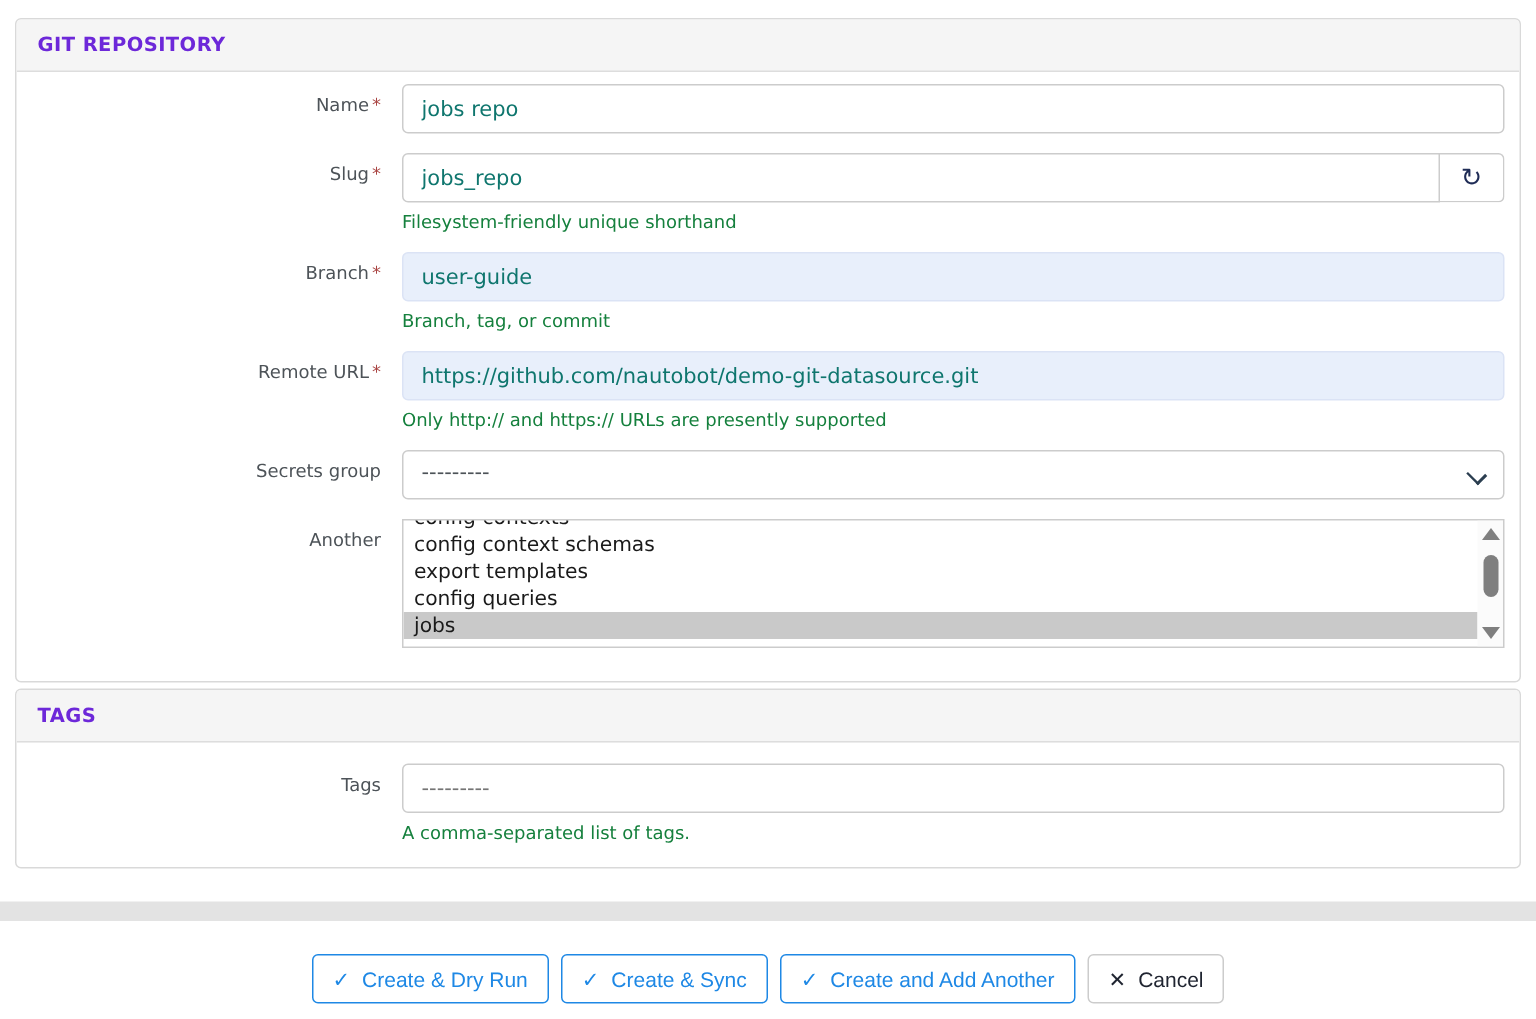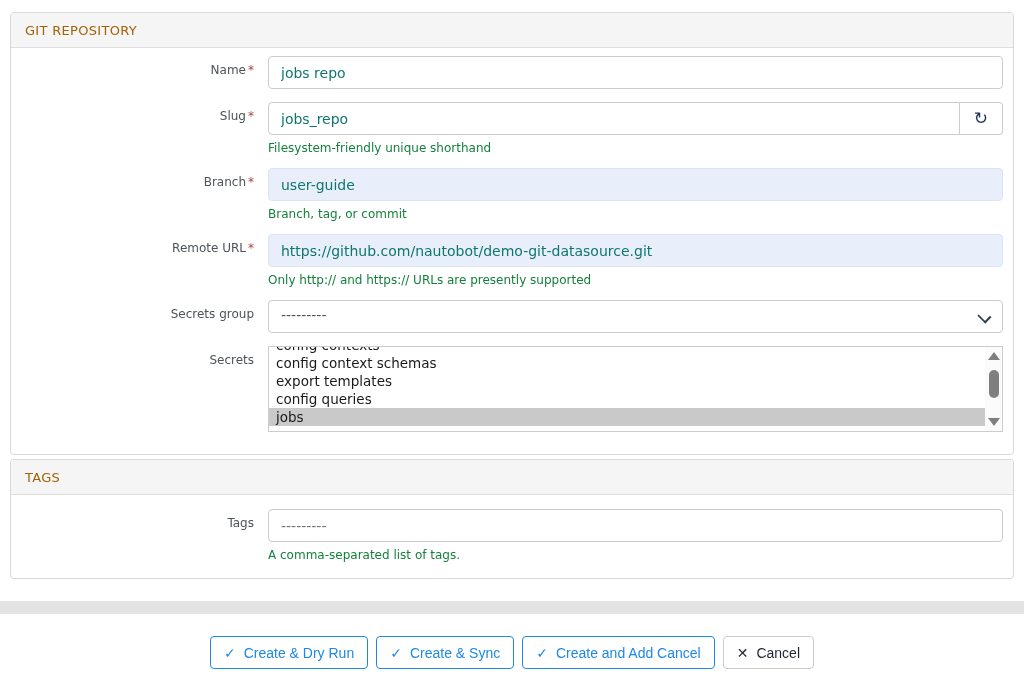--- a/index.html
+++ b/index.html
@@ -6,21 +6,21 @@
   html, body { width: 1024px; height: 679px; background: #ffffff; overflow: hidden; }
   body { font-family: "DejaVu Sans", "Liberation Sans", sans-serif; font-size: 14px; color: #33414e; }
 
   .page { width: 1024px; height: 679px; position: relative; }
 
   
   .panel { margin: 0 10px; border: 1px solid #d9d9d9; border-radius: 4px; background: #ffffff; overflow: hidden; }
   .panel-git { margin-top: 12px; }
   .panel-tags { margin-top: 4px; }
   .panel-header { background: #f5f5f5; border-bottom: 1px solid #dddddd; padding: 9px 14px; }
-  .panel-title { font-weight: normal; font-size: 13px; letter-spacing: 0.3px; color: #a16207; }
+  .panel-title { font-weight: bold; font-size: 13px; letter-spacing: 0.3px; color: #6d28d9; }
   .panel-body { padding: 8px 10px 22px 0; }
   .panel-tags .panel-body { padding: 14px 10px 16px 0; }
 
   
   .form-row { display: flex; align-items: flex-start; margin-bottom: 13px; }
   .form-row:last-child { margin-bottom: 0; }
   .label-col { flex: 0 0 257px; text-align: right; padding-right: 14px; padding-top: 7px; color: #4d5358; font-size: 12px; }
   .req { color: #a94442; margin-left: 2px; }
   .control-col { flex: 1; min-width: 0; }
 
@@ -130,21 +130,21 @@
         <div class="control-col">
           <div class="select-box">
             <span>---------</span>
             <span class="chevron"></span>
           </div>
         </div>
       </div>
 
       <div class="form-row">
         <div class="label-col">
-          <span>Secrets</span>
+          <span>Another</span>
         </div>
         <div class="control-col">
           <div class="listbox">
             <div class="list-scroll">
               <ul class="list-items">
                 <li>config contexts</li>
                 <li>config context schemas</li>
                 <li>export templates</li>
                 <li>config queries</li>
                 <li class="selected">jobs</li>
@@ -185,21 +185,21 @@
     <button class="btn btn-primary">
       <span class="icon">✓</span>
       <span>Create &amp; Dry Run</span>
     </button>
     <button class="btn btn-primary">
       <span class="icon">✓</span>
       <span>Create &amp; Sync</span>
     </button>
     <button class="btn btn-primary">
       <span class="icon">✓</span>
-      <span>Create and Add Cancel</span>
+      <span>Create and Add Another</span>
     </button>
     <button class="btn btn-default">
       <span class="icon">✕</span>
       <span>Cancel</span>
     </button>
   </div>
 
 </div>
 
 </body></html>

